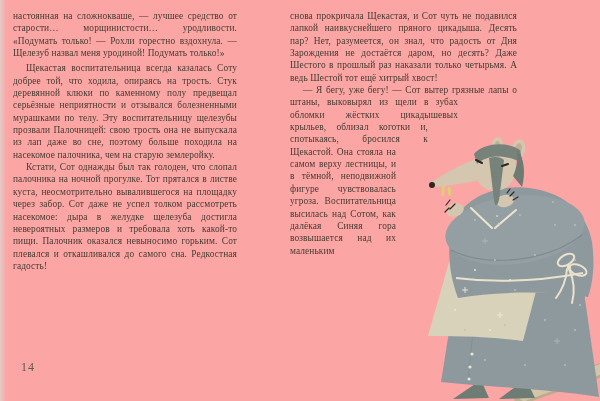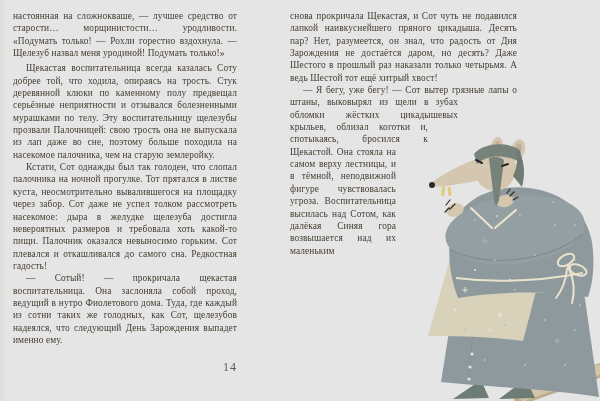--- a/index.html
+++ b/index.html
@@ -4,21 +4,21 @@
 <style>
   html, body {
     margin: 0; padding: 0;
     width: 600px; height: 401px;
     background: #fcfbf8;
     overflow: hidden;
   }
   #spread {
     position: relative;
     width: 600px; height: 401px;
-    background: #e5e5e5;
+    background: #fca5a5;
     font-family: "Liberation Serif", "DejaVu Serif", serif;
     color: #443c31;
   }
   
   #edge-shade {
     position: absolute; left: 0; top: 0;
     width: 6px; height: 100%;
     background: linear-gradient(to right, #dcd9d2, rgba(252,251,248,0));
     opacity: .75;
   }
@@ -34,41 +34,40 @@
   .par { margin: 0; }
   .par.indent { text-indent: 13px; }
   .par.gap { margin-top: 3px; }
   
   .fl { float: right; clear: right; }
   #f0 { width: 1px;   height: 95px; }
   #f1 { width: 60px;  height: 27px; }
   #f2 { width: 90px;  height: 26px; }
   #f3 { width: 122px; height: 220px; }
   #page-num {
-    position: absolute; left: 13px; top: 360px;
-    width: 224px; text-align: right;
+    position: absolute; left: 21px; top: 360px;
+    width: 224px; text-align: left;
     font-size: 12px; letter-spacing: 1px; color: #5f594e;
   }
   #illu {
     position: absolute; left: 425px; top: 130px;
     width: 175px; height: 271px;
     pointer-events: none;
   }
 </style>
 </head>
 <body>
 
 <div id="spread">
   <div id="edge-shade"></div>
 
   <div id="left-text" class="page-text">
       <p class="par">настоянная на сложнокваше, — лучшее средство от старости… морщинистости… уродливости. «Подумать только! — Рохли горестно вздохнула. — Щелезуб назвал меня уродиной! Подумать только!»</p>
       <p class="par indent gap">Щекастая воспитательница всегда казалась Соту добрее той, что ходила, опираясь на трость. Стук деревянной клюки по каменному полу предвещал серьёзные неприятности и отзывался болезненными мурашками по телу. Эту воспитательницу щелезубы прозвали Палочницей: свою трость она не выпускала из лап даже во сне, поэтому больше походила на насекомое палочника, чем на старую землеройку.</p>
       <p class="par indent">Кстати, Сот однажды был так голоден, что слопал палочника на ночной прогулке. Тот прятался в листве куста, неосмотрительно вывалившегося на площадку через забор. Сот даже не успел толком рассмотреть насекомое: дыра в желудке щелезуба достигла невероятных размеров и требовала хоть какой-то пищи. Палочник оказался невыносимо горьким. Сот плевался и откашливался до самого сна. Редкостная гадость!</p>
-      <p class="par indent">— Сотый! — прокричала щекастая воспитательница. Она заслоняла собой проход, ведущий в нутро Фиолетового дома. Туда, где каждый из сотни таких же голодных, как Сот, щелезубов надеялся, что следующий День Зарождения выпадет именно ему.</p>
     </div>
   <div id="page-num">14</div>
 
   <div id="right-text" class="page-text">
     <div id="f0" class="fl"></div>
     <div id="f1" class="fl"></div>
     <div id="f2" class="fl"></div>
     <div id="f3" class="fl"></div>
   <p class="par">снова прокричала Щекастая, и Сот чуть не подавился лапкой наивкуснейшего пряного цикадыша. Десять пар? Нет, разумеется, он знал, что радость от Дня Зарождения не достаётся даром, но десять? Даже Шестого в прошлый раз наказали только четырьмя. А ведь Шестой тот ещё хитрый хвост!</p>
       <p class="par indent">— Я бегу, уже бегу! — Сот вытер грязные лапы о штаны, выковырял из щели в зубах обломки жёстких цикадышевых крыльев, облизал коготки и, спотыкаясь, бросился к Щекастой. Она стояла на самом верху лестницы, и в тёмной, неподвижной фигуре чувствовалась угроза. Воспитательница высилась над Сотом, как далёкая Синяя гора возвышается над их маленьким</p>

